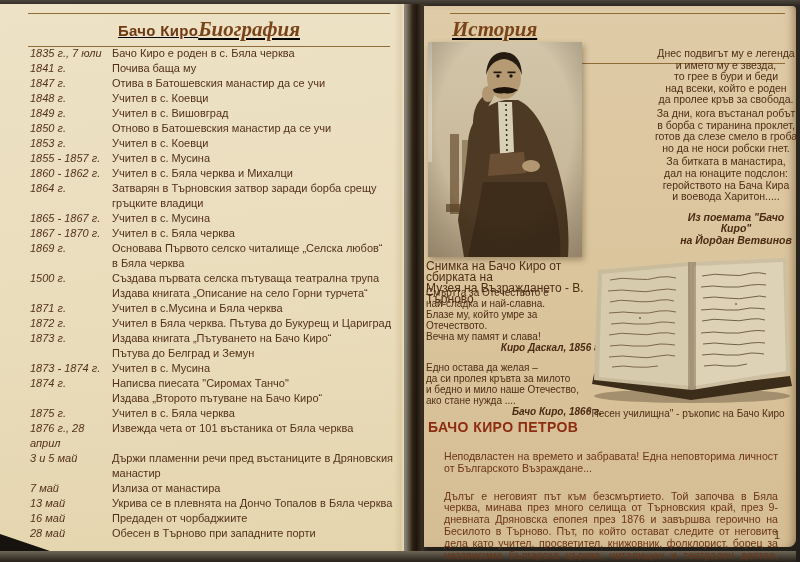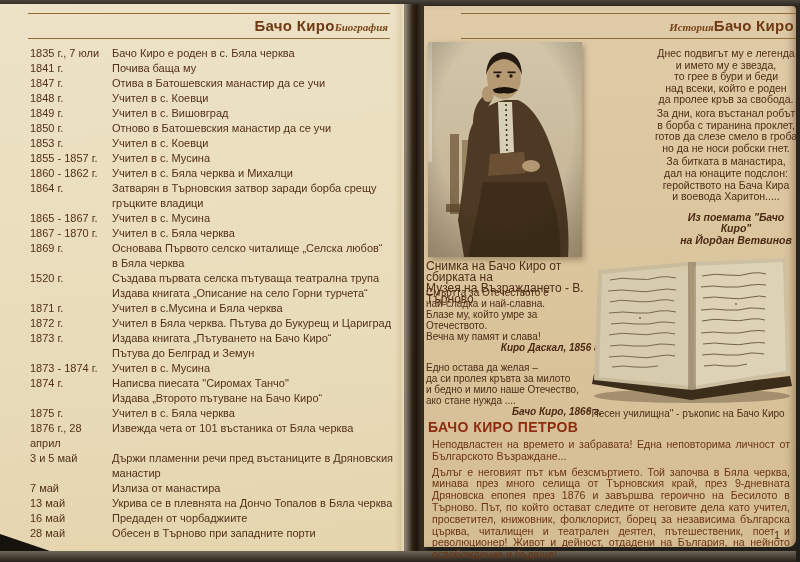--- a/index.html
+++ b/index.html
@@ -21,52 +21,52 @@
     box-shadow:inset -8px 0 10px -6px rgba(80,50,20,.5);
   }
   #gutter {
     left:394px; top:4px; width:34px; height:547px;
     background:linear-gradient(90deg,rgba(0,0,0,0),rgba(170,140,90,.2) 20%,rgba(245,238,215,.5) 32%,rgba(60,35,12,.45) 55%,rgba(25,15,5,.6) 66%,rgba(120,90,55,.25) 82%,rgba(0,0,0,0));
   }
   #cornerL { left:0; top:534px; width:50px; height:17px; background:#16120d; clip-path:polygon(0 100%,0 0,100% 100%); }
   #bottomEdge { left:0; top:551px; width:796px; height:11px; background:linear-gradient(180deg,#6e6657,#262018); }
 
   .page-head {
-    position:absolute; display:flex; justify-content:flex-end; align-items:baseline;
-    border-top:1px solid #8f6b38; border-bottom:1px solid #8f6b38; padding:3px 2px 4px;
+    position:absolute; display:flex; justify-content:center; align-items:baseline;
+    border-top:1px solid #8f6b38; border-bottom:1px solid #8f6b38; padding:3px 2px 4px;text-decoration:underline;
   }
   .ph-title { font-size:15px; font-weight:bold; color:#6f3a14; letter-spacing:.3px; }
-  .ph-section { font-family:"Liberation Serif", serif; font-style:italic; font-weight:bold; font-size:11px; color:#7a441a; }
+  .ph-section { font-family:"Liberation Serif", serif; font-style:italic; font-weight:bold; font-size:21px; color:#7a441a; }
   #headL { left:28px; top:9px; width:362px; }
-  #headR { left:37px; top:7px; width:335px; }
+  #headR { left:26px; top:7px; width:335px;flex-direction:column; }
 
   #timeline { position:absolute; left:30px; top:42px; width:364px; font-size:11px; line-height:15px; color:#53301a; }
   .tr { display:flex; }
-  .td { width:82px; flex:none; }
+  .td { width:82px; flex:none;font-style:italic; }
   .tt { flex:1; }
   .l { display:block; }
 
   #portrait { left:4px; top:36px; width:154px; height:215px; box-shadow:2px 3px 6px rgba(60,40,15,.35); }
   #portrait svg { display:block; }
   #photoCap { left:2px; top:255px; width:184px; font-size:12px; line-height:11px; color:#4e2d15; }
 
   #quotes { left:2px; top:281px; width:184px; font-size:10px; line-height:11px; color:#4e2d15; }
   .quote + .quote { margin-top:9px; }
   .q-attrib { display:block; font-style:italic; text-align:right; padding-right:8px; font-weight:bold; color:#4a2a12; }
 
   #poem { left:228px; top:42px; width:148px; font-size:10.5px; line-height:11.6px; color:#4e2d15;text-align:center; }
   .stanza + .stanza { margin-top:2px; }
   #poemAttrib { margin-top:9px; padding-left:20px; font-style:italic; font-weight:bold; color:#4a2a12; }
 
   #manuscript { left:164px; top:248px; width:208px; height:152px; }
   #msCap { left:164px; top:402px; width:208px; font-size:10px; color:#4e2d15; }
 
   #bio { left:4px; top:413px; width:366px; color:#6b3416; }
   #bioHead { font-size:14px; font-weight:bold; color:#8c2c10; letter-spacing:.4px; margin:0 0 3px 0; }
-  .bio-p { margin:4px; font-size:10.6px; line-height:11.8px; text-align:justify; }
+  .bio-p { margin:16px; font-size:10.6px; line-height:11.8px; text-align:justify; }
 
   #pageNum { right:16px; bottom:6px; font-size:11px; color:#4e2d15; }
 </style>
 </head>
 <body>
 
 <div id="pageL" class="abs">
   <div id="headL" class="page-head">
     <span class="ph-title">Бачо Киро</span>
     <span class="ph-section">Биография</span>
@@ -147,21 +147,21 @@
         </span>
       </div>
     <div class="tr">
         <span class="td">1869 г.</span>
         <span class="tt">
           <span class="l">Основава Първото селско читалище „Селска любов“</span>
           <span class="l">в Бяла черква</span>
         </span>
       </div>
     <div class="tr">
-        <span class="td">1520 г.</span>
+        <span class="td">1500 г.</span>
         <span class="tt">
           <span class="l">Създава първата селска пътуваща театрална трупа</span>
           <span class="l">Издава книгата „Описание на село Горни турчета“</span>
         </span>
       </div>
     <div class="tr">
         <span class="td">1871 г.</span>
         <span class="tt">
           <span class="l">Учител в с.Мусина и Бяла черква</span>
         </span>

